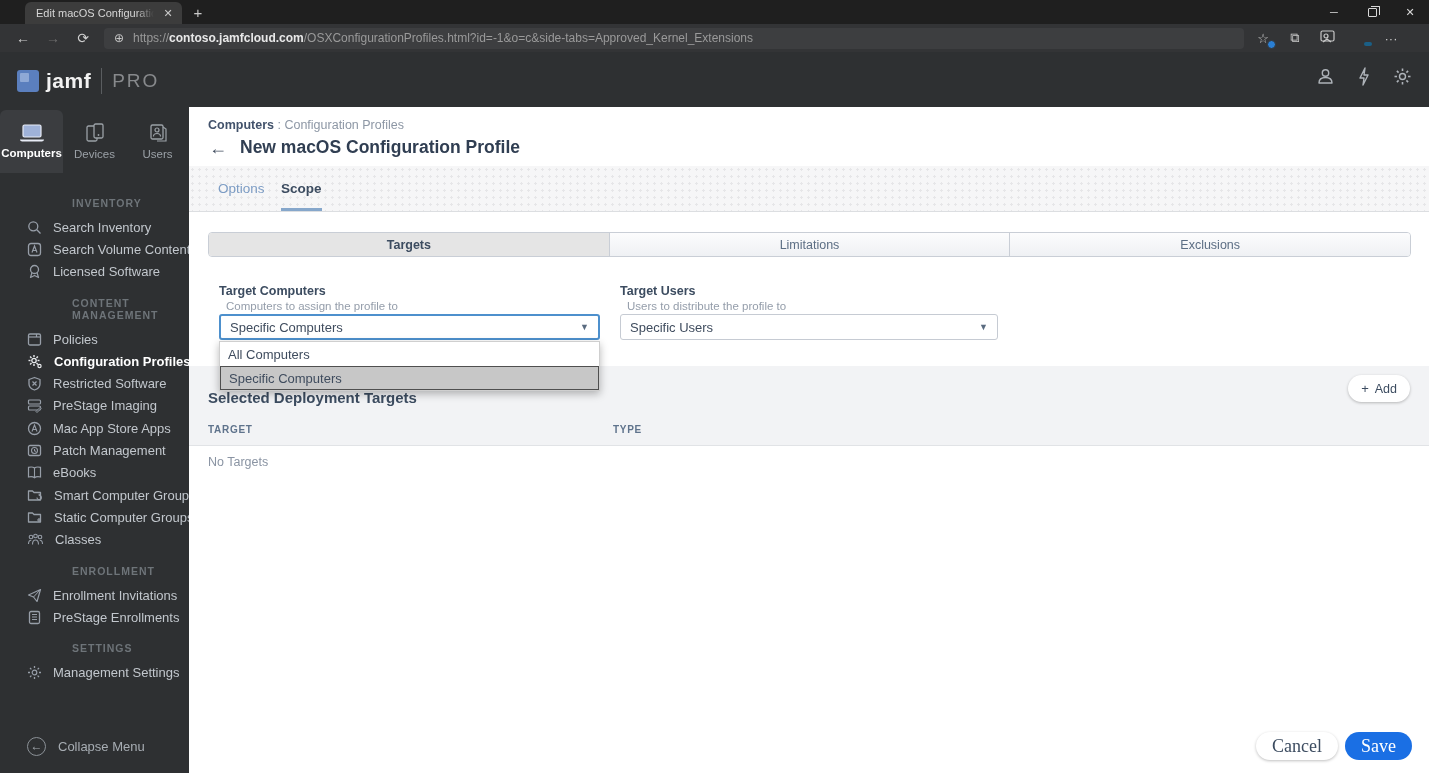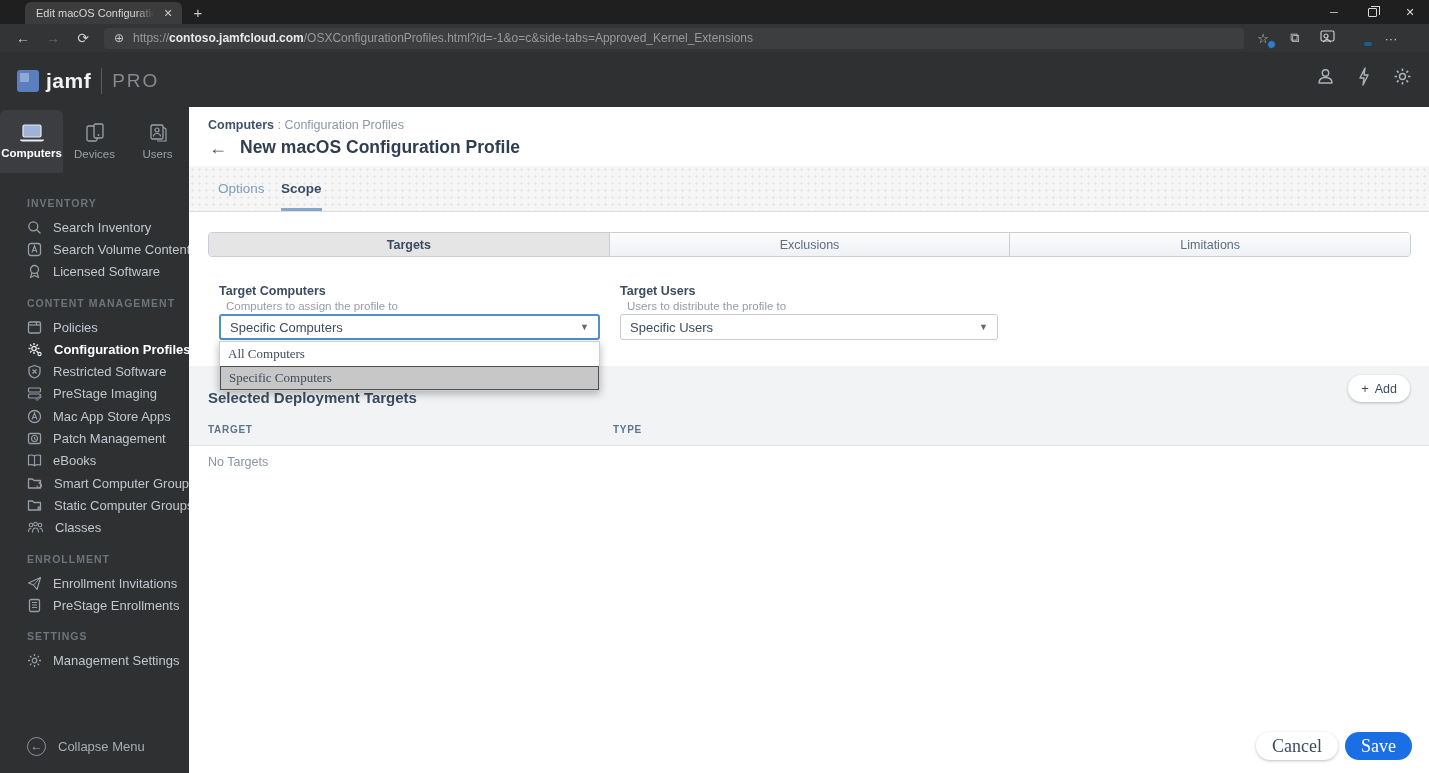--- a/index.html
+++ b/index.html
@@ -46,21 +46,21 @@
 
   
   .sidebar { left:0; top:107px; width:189px; height:666px; background:#2e3032; }
   .ctx-tabs { position:absolute; left:0; top:3px; width:189px; height:63px; display:flex; }
   .ctx-tab { width:63px; height:63px; display:flex; flex-direction:column; align-items:center; justify-content:center; gap:5px; }
   .ctx-tab.active { background:#3b3d40; border-radius:6px 6px 0 0; }
   .ctx-label { font-size:11.5px; color:#9ba1a7; }
   .ctx-tab.active .ctx-label { color:#fff; font-weight:bold; }
 
   .side-menu { position:absolute; left:0; top:76px; width:189px; }
-  .sec-head { color:#6e7479; font-size:10.5px; font-weight:bold; letter-spacing:1px; padding:14px 0 7px 27px; }
+  .sec-head { color:#6e7479; font-size:10.5px; font-weight:bold; letter-spacing:1px; padding:14px 0 7px 27px;margin-left:45px; }
   .mitem { display:flex; align-items:center; height:22.3px; padding-left:27px; gap:11px; color:#c2c7cd; font-size:13px; cursor:pointer; }
   .mitem .lbl { white-space:nowrap; }
   .mitem.active { color:#ffffff; font-weight:bold; }
   .mitem svg { flex:0 0 auto; }
   .collapse { position:absolute; left:27px; bottom:17px; display:flex; align-items:center; gap:12px; color:#a7adb3; font-size:13px; cursor:pointer; }
   .collapse-circle { width:19px; height:19px; border:1.4px solid #8b9197; border-radius:50%; color:#a7adb3; font-size:12px; line-height:17px; text-align:center; }
 
   
   .main-header { left:189px; top:107px; width:1240px; height:59px; background:#fff; }
   .crumb { position:absolute; left:19px; top:11px; font-size:12.5px; color:#8d97a5; }
@@ -89,21 +89,21 @@
   .fld-label { position:absolute; top:72px; font-size:12.5px; font-weight:bold; color:#3c4c60; }
   .fld-help  { position:absolute; top:88px; font-size:11.5px; color:#949daa;margin-left:7px; }
   .select { position:absolute; top:102px; height:26px; background:#fff; border:1px solid #c6cbd3; border-radius:3px;
       display:flex; align-items:center; padding:0 9px; font-size:13px; color:#3f4c5e; cursor:pointer; }
   .select .caret { margin-left:auto; color:#5a6b80; font-size:9px; }
   .sel-computers { left:30px; width:381px; border:2px solid #4d90cd; }
   .sel-users { left:431px; width:378px; }
 
   .dropdown { position:absolute; left:30px; top:129px; width:381px; background:#fff; border:1px solid #cfcfcf;
       box-shadow:0 3px 8px rgba(0,0,0,.28); z-index:30; }
-  .opt { height:24px; display:flex; align-items:center; padding:0 8px; font-size:13px; color:#3f4c5e; cursor:pointer;font-family:Liberation Serif, serif; }
+  .opt { height:24px; display:flex; align-items:center; padding:0 8px; font-size:13px; color:#3f4c5e; cursor:pointer; }
   .opt.selected { background:#c7c7c7; border:1px solid #4f4f4f; }
 
   .grayband { position:absolute; left:0; top:154px; width:1240px; height:80px; background:#f2f3f5; border-bottom:1px solid #e1e3e6; }
   .dep-heading { position:absolute; left:19px; top:23px; font-size:15px; font-weight:bold; color:#3c4c60; }
   .add-btn { position:absolute; right:19px; top:9px; height:27px; padding:0 13px; background:#fff; border-radius:14px;
       box-shadow:0 1px 3px rgba(0,0,0,.25); display:flex; align-items:center; gap:6px;
       font-size:12.5px; color:#3c4c60; cursor:pointer; border:none; }
   .add-plus { font-size:13px; color:#3c4c60; }
   .col-head { position:absolute; top:58px; font-size:10px; font-weight:bold; letter-spacing:.7px; color:#5f738c; }
   .col-target { left:19px; } .col-type { left:424px; }
@@ -392,22 +392,22 @@
 
 <div class="abs tabstrip">
   <div class="ptab ptab-options">Options</div>
   <div class="ptab ptab-scope">Scope</div>
 </div>
 
 <div class="abs content">
 
   <div class="segmented">
     <div class="seg active">Targets</div>
+    <div class="seg">Limitations</div>
     <div class="seg">Exclusions</div>
-    <div class="seg">Limitations</div>
   </div>
 
   <div class="fld-label" style="left:30px">Target Computers</div>
   <div class="fld-help" style="left:30px">Computers to assign the profile to</div>
   <div class="select sel-computers">
     <span>Specific Computers</span>
     <span class="caret">▼</span>
   </div>
 
   <div class="fld-label" style="left:431px">Target Users</div>

